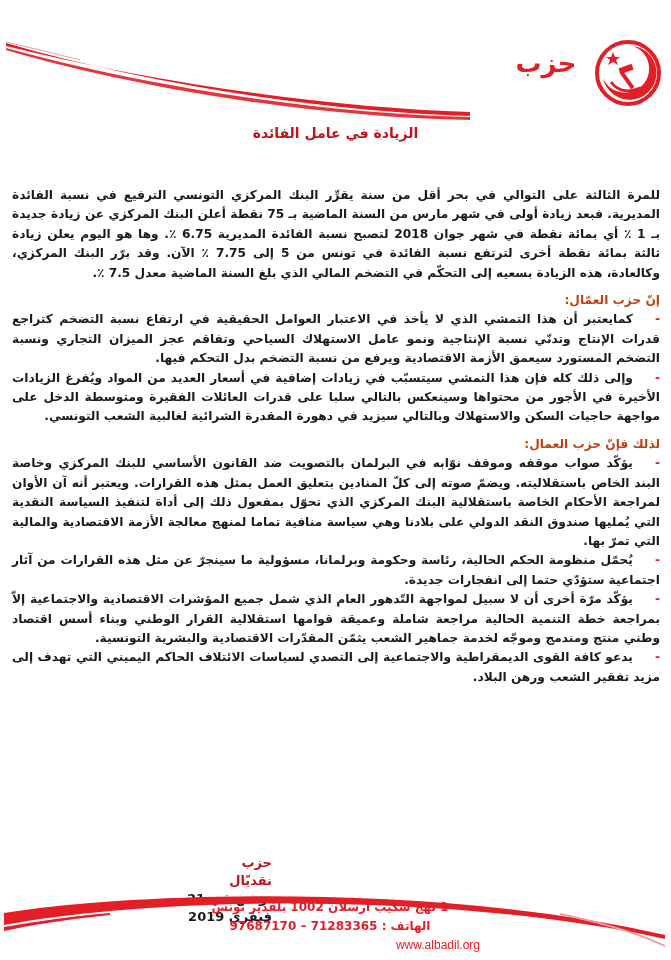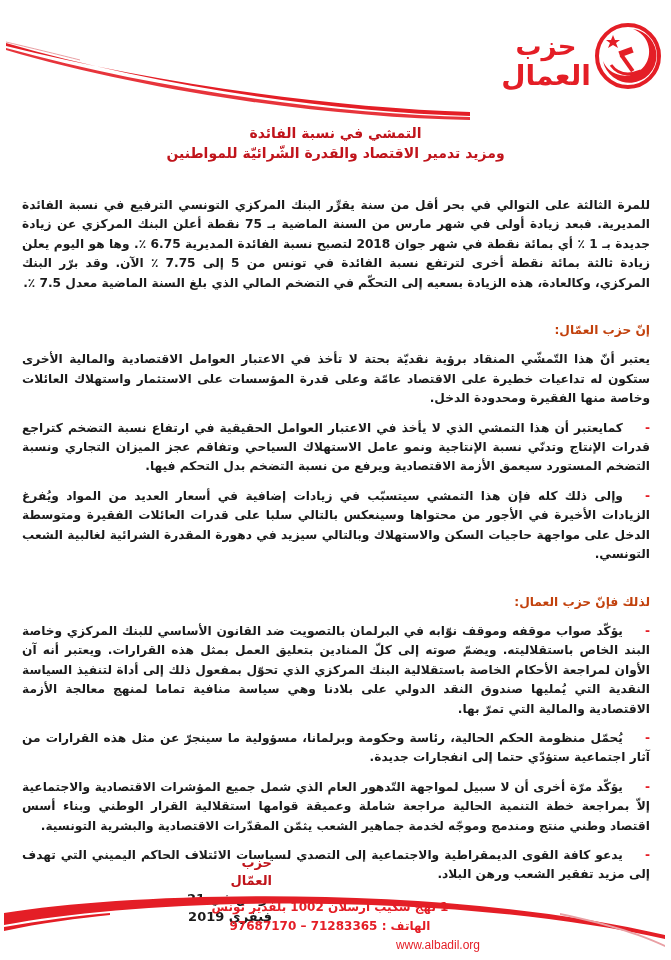--- a/index.html
+++ b/index.html
@@ -1,21 +1,21 @@
 <!DOCTYPE html>
 <html><head>
 <meta charset="utf-8">
 <style>
   html, body { margin: 0; padding: 0; background: #ffffff; }
   body {
     width: 671px; height: 960px; position: relative; overflow: hidden;
     font-family: "DejaVu Sans", sans-serif; color: #1a1a1a;
   }
   .header-swoosh { position: absolute; left: 0; top: 0; width: 671px; height: 120px; }
-  .logo { position: absolute; right: 8px; top: 21px; width: 160px; height: 70px; }
+  .logo { position: absolute; right: 8px; top: 38px; width: 160px; height: 70px; }
   .logo-text {
     position: absolute; right: 72px; top: 10px; width: 90px;
     color: #e41e26; font-weight: bold; text-align: center; direction: rtl;
     line-height: 30px;
   }
   .logo-text .l1 { font-size: 26px; display: block; }
   .logo-text .l2 { font-size: 28px; display: block; }
   .logo-emblem { position: absolute; right: 0; top: 0; width: 70px; height: 70px; }
 
   .title-block {
@@ -23,21 +23,21 @@
     text-align: center; direction: rtl; color: #c0141b; font-weight: bold;
     font-size: 14px; line-height: 20px;
   }
   .title-block div { margin: 0; }
 
   .content {
     position: absolute; left: 12px; top: 186px; width: 648px;
     direction: rtl; text-align: justify; font-size: 12.2px; line-height: 19.4px;
     font-weight: bold; color: #1b1b1b;
   }
-  .content p { margin: 10px; }
+  .content p { margin: 0; }
   .content .gap { height: 8px; }
   .section-heading { color: #c2410c; margin: 0; }
   .bullet { position: relative; padding-right: 0; }
   .bullet .dash { color: #e41e26; margin-left: 22px; }
 
   .signature {
     position: absolute; left: 12px; top: 854px; width: 260px; direction: rtl; text-align: left;
     font-weight: bold;
   }
   .signature .party { color: #c0141b; font-size: 13px; line-height: 18px; text-align: right; width: 70px; }
@@ -56,54 +56,51 @@
 
 <svg class="header-swoosh" viewBox="0 0 671 120">
   <path d="M6 43 C 150 85, 330 112, 470 116 L 470 112 C 330 108, 150 82, 6 46 Z" fill="#e41e26"></path>
   <path d="M6 50 C 150 92, 330 118, 470 120 L 470 117 C 330 114, 150 88, 6 48 Z" fill="#e41e26" opacity="0.9"></path>
   <path d="M6 42 C 40 50, 60 55, 80 60" stroke="#e9a0a4" stroke-width="1" fill="none"></path>
 </svg>
 
 <div class="logo">
   <div class="logo-text">
     <span class="l1">حزب</span>
-    <span class="l2">العمال</span>
   </div>
   <svg class="logo-emblem" viewBox="0 0 70 70">
     <circle cx="35" cy="35" r="31" fill="none" stroke="#e41e26" stroke-width="4"></circle>
     <path d="M40 8 A 27 27 0 1 1 10 40 A 24 24 0 1 0 40 8 Z" fill="#e41e26"></path>
     <polygon points="20,14 22,19 27,19 23,22 25,27 20,24 15,27 17,22 13,19 18,19" fill="#e41e26"></polygon>
     <rect x="26" y="28" width="14" height="6" fill="#e41e26" transform="rotate(-20 33 31)"></rect>
     <rect x="32" y="32" width="4" height="20" fill="#e41e26" transform="rotate(-35 34 42)"></rect>
     <path d="M18 44 Q 28 58, 48 50" stroke="#e41e26" stroke-width="3" fill="none"></path>
   </svg>
 </div>
 
 <div class="title-block">
-  <div>التمشي في نسبة الفائدة</div>
-  <div>ومزيد تدمير الاقتصاد والقدرة الشّرائيّة للمواطنين</div>
+  <div>الزيادة في عامل الفائدة</div>
 </div>
 
 <div class="content">
   <p>للمرة الثالثة على التوالي في بحر أقل من سنة يقرِّر البنك المركزي التونسي الترفيع في نسبة الفائدة المديرية. فبعد زيادة أولى في شهر مارس من السنة الماضية بـ 75 نقطة أعلن البنك المركزي عن زيادة جديدة بـ 1 ٪ أي بمائة نقطة في شهر جوان 2018 لتصبح نسبة الفائدة المديرية 6.75 ٪. وها هو اليوم يعلن زيادة ثالثة بمائة نقطة أخرى لترتفع نسبة الفائدة في تونس من 5 إلى 7.75 ٪ الآن. وقد برّر البنك المركزي، وكالعادة، هذه الزيادة بسعيه إلى التحكّم في التضخم المالي الذي بلغ السنة الماضية معدل 7.5 ٪.</p>
   <div class="gap"></div>
   <p class="section-heading">إنّ حزب العمّال:</p>
-  <p>يعتبر أنّ هذا التّمشّي المنقاد برؤية نقديّة بحتة لا تأخذ في الاعتبار العوامل الاقتصادية والمالية الأخرى ستكون له تداعيات خطيرة على الاقتصاد عامّة وعلى قدرة المؤسسات على الاستثمار واستهلاك العائلات وخاصة منها الفقيرة ومحدودة الدخل.</p>
   <p class="bullet"><span class="dash">-</span><span>كمايعتبر أن هذا التمشي الذي لا يأخذ في الاعتبار العوامل الحقيقية في ارتفاع نسبة التضخم كتراجع قدرات الإنتاج وتدنّي نسبة الإنتاجية ونمو عامل الاستهلاك السياحي وتفاقم عجز الميزان التجاري ونسبة التضخم المستورد سيعمق الأزمة الاقتصادية ويرفع من نسبة التضخم بدل التحكم فيها.</span></p>
   <p class="bullet"><span class="dash">-</span><span>وإلى ذلك كله فإن هذا التمشي سيتسبّب في زيادات إضافية في أسعار العديد من المواد ويُفرغ الزيادات الأخيرة في الأجور من محتواها وسينعكس بالتالي سلبا على قدرات العائلات الفقيرة ومتوسطة الدخل على مواجهة حاجيات السكن والاستهلاك وبالتالي سيزيد في دهورة المقدرة الشرائية لغالبية الشعب التونسي.</span></p>
   <div class="gap"></div>
   <p class="section-heading">لذلك فإنّ حزب العمال:</p>
   <p class="bullet"><span class="dash">-</span><span>يؤكّد صواب موقفه وموقف نوّابه في البرلمان بالتصويت ضد القانون الأساسي للبنك المركزي وخاصة البند الخاص باستقلاليته. ويضمّ صوته إلى كلّ المنادين بتعليق العمل بمثل هذه القرارات. ويعتبر أنه آن الأوان لمراجعة الأحكام الخاصة باستقلالية البنك المركزي الذي تحوّل بمفعول ذلك إلى أداة لتنفيذ السياسة النقدية التي يُمليها صندوق النقد الدولي على بلادنا وهي سياسة منافية تماما لمنهج معالجة الأزمة الاقتصادية والمالية التي تمرّ بها.</span></p>
   <p class="bullet"><span class="dash">-</span><span>يُحمّل منظومة الحكم الحالية، رئاسة وحكومة وبرلمانا، مسؤولية ما سينجرّ عن مثل هذه القرارات من آثار اجتماعية ستؤدّي حتما إلى انفجارات جديدة.</span></p>
   <p class="bullet"><span class="dash">-</span><span>يؤكّد مرّة أخرى أن لا سبيل لمواجهة التّدهور العام الذي شمل جميع المؤشرات الاقتصادية والاجتماعية إلاّ بمراجعة خطة التنمية الحالية مراجعة شاملة وعميقة قوامها استقلالية القرار الوطني وبناء أسس اقتصاد وطني منتج ومندمج وموجّه لخدمة جماهير الشعب يثمّن المقدّرات الاقتصادية والبشرية التونسية.</span></p>
   <p class="bullet"><span class="dash">-</span><span>يدعو كافة القوى الديمقراطية والاجتماعية إلى التصدي لسياسات الائتلاف الحاكم اليميني التي تهدف إلى مزيد تفقير الشعب ورهن البلاد.</span></p>
 </div>
 
 <div class="signature">
-  <div class="party">حزب العمّال</div>
+  <div class="party">حزب نقديّال</div>
   <div class="date">تونس في 21 فيفري 2019</div>
 </div>
 
 <svg class="footer-swoosh" viewBox="0 0 671 75">
   <path d="M4 28 C 150 5, 450 0, 665 50 L 665 54 C 450 6, 150 12, 4 40 Z" fill="#e41e26"></path>
   <path d="M4 42 C 40 36, 80 30, 110 28 L 110 30 C 80 33, 40 38, 4 46 Z" fill="#e41e26"></path>
   <path d="M560 30 C 600 38, 640 50, 665 62 L 665 60 C 640 48, 600 36, 560 28 Z" fill="#e9a0a4"></path>
 </svg>
 
 <div class="footer">

